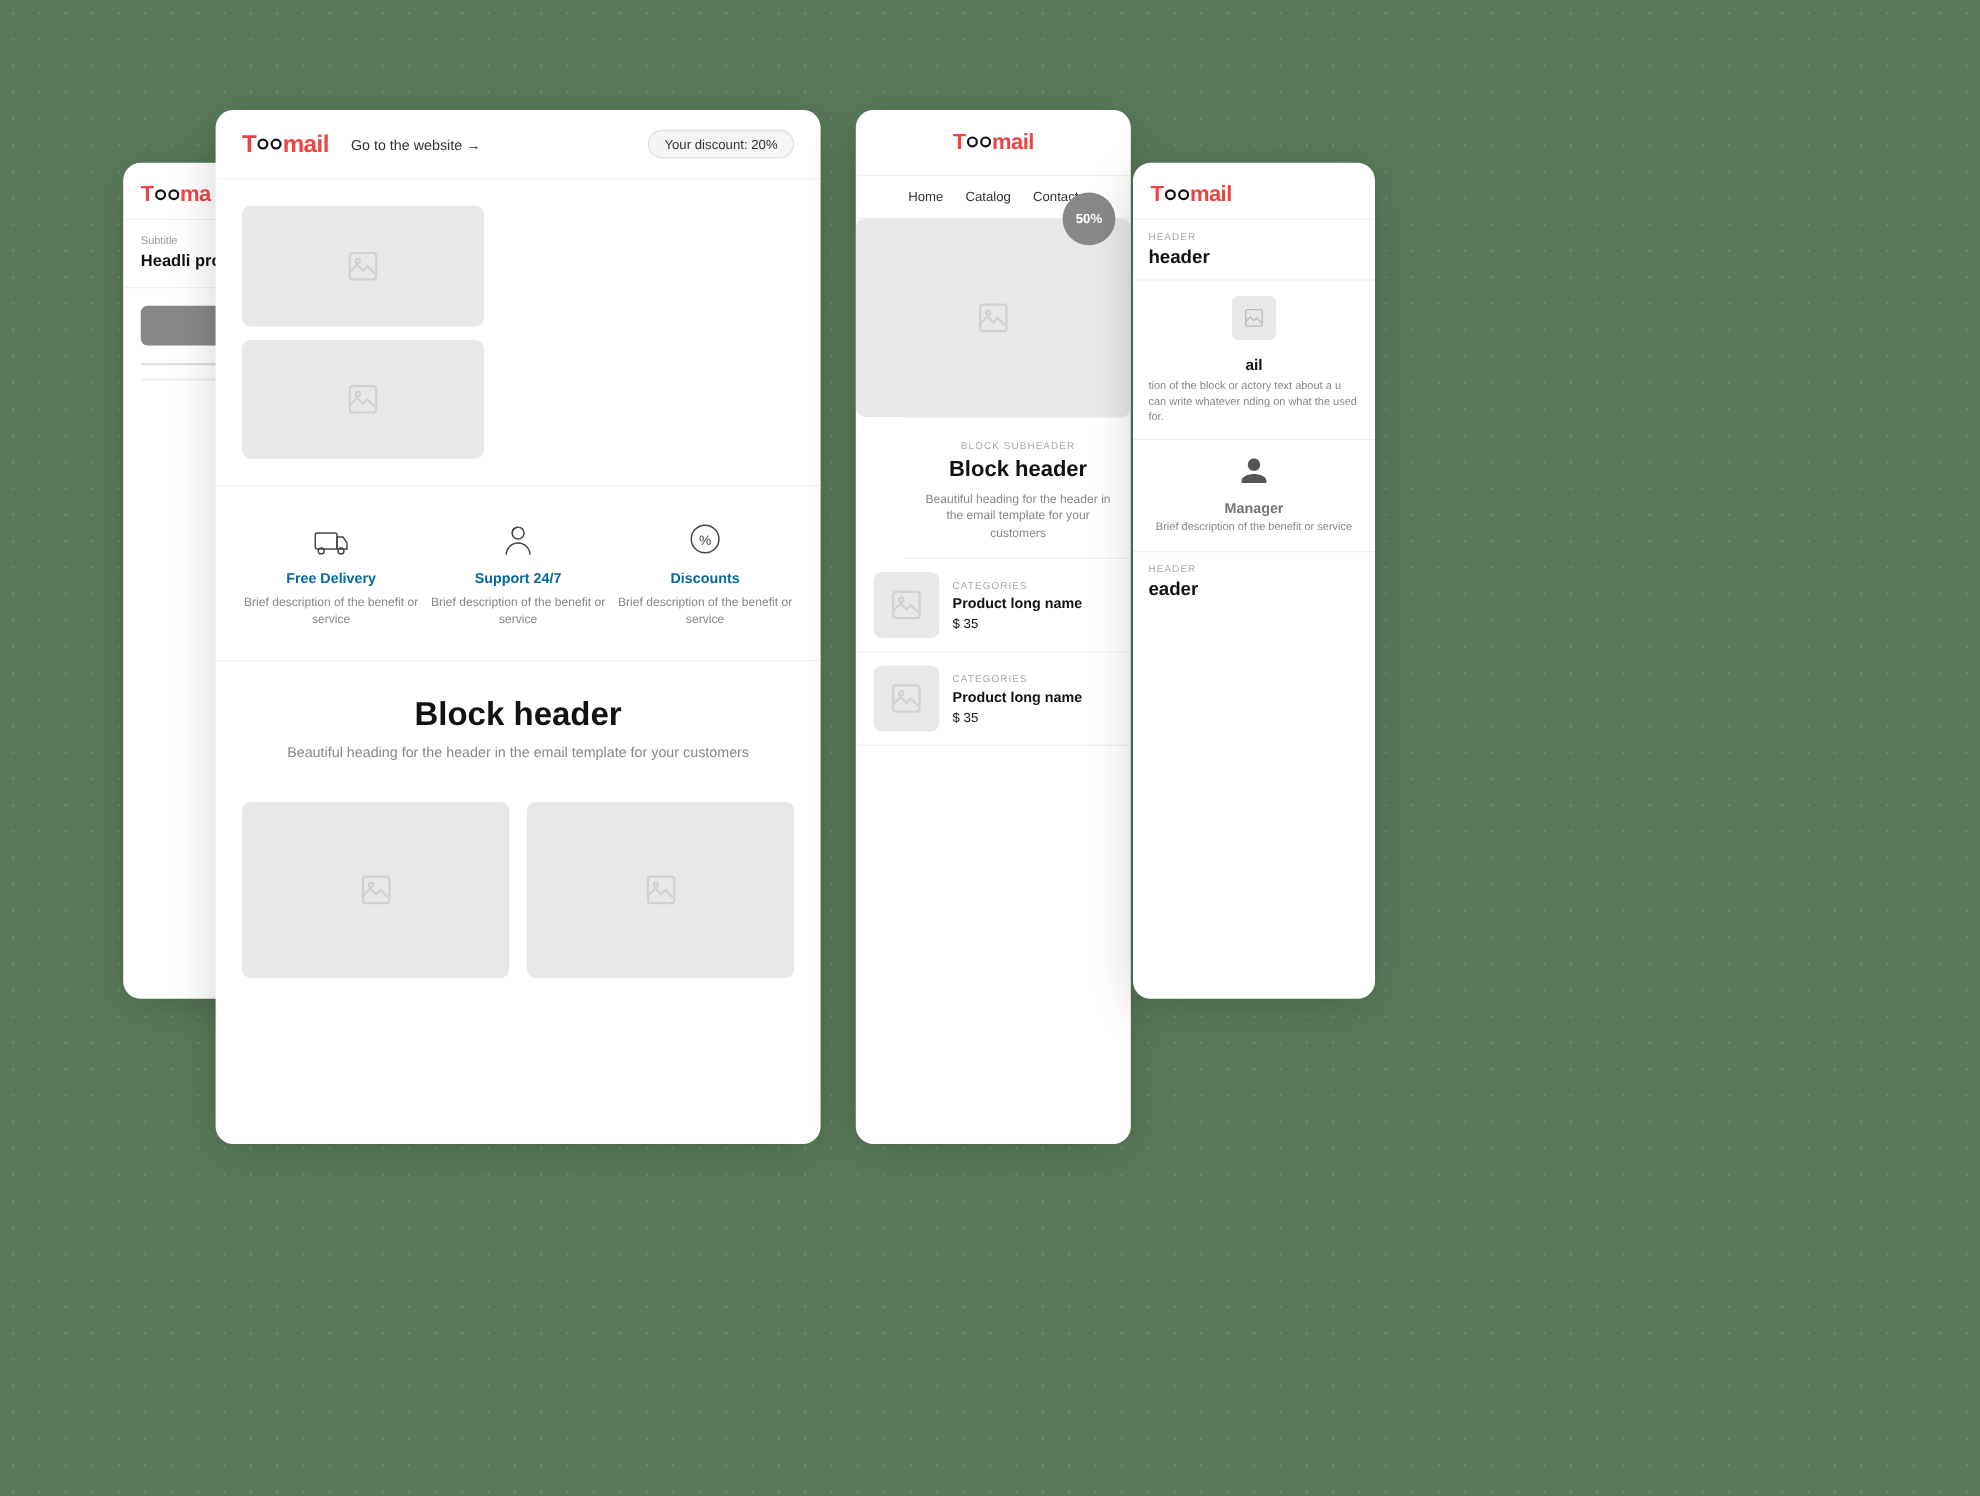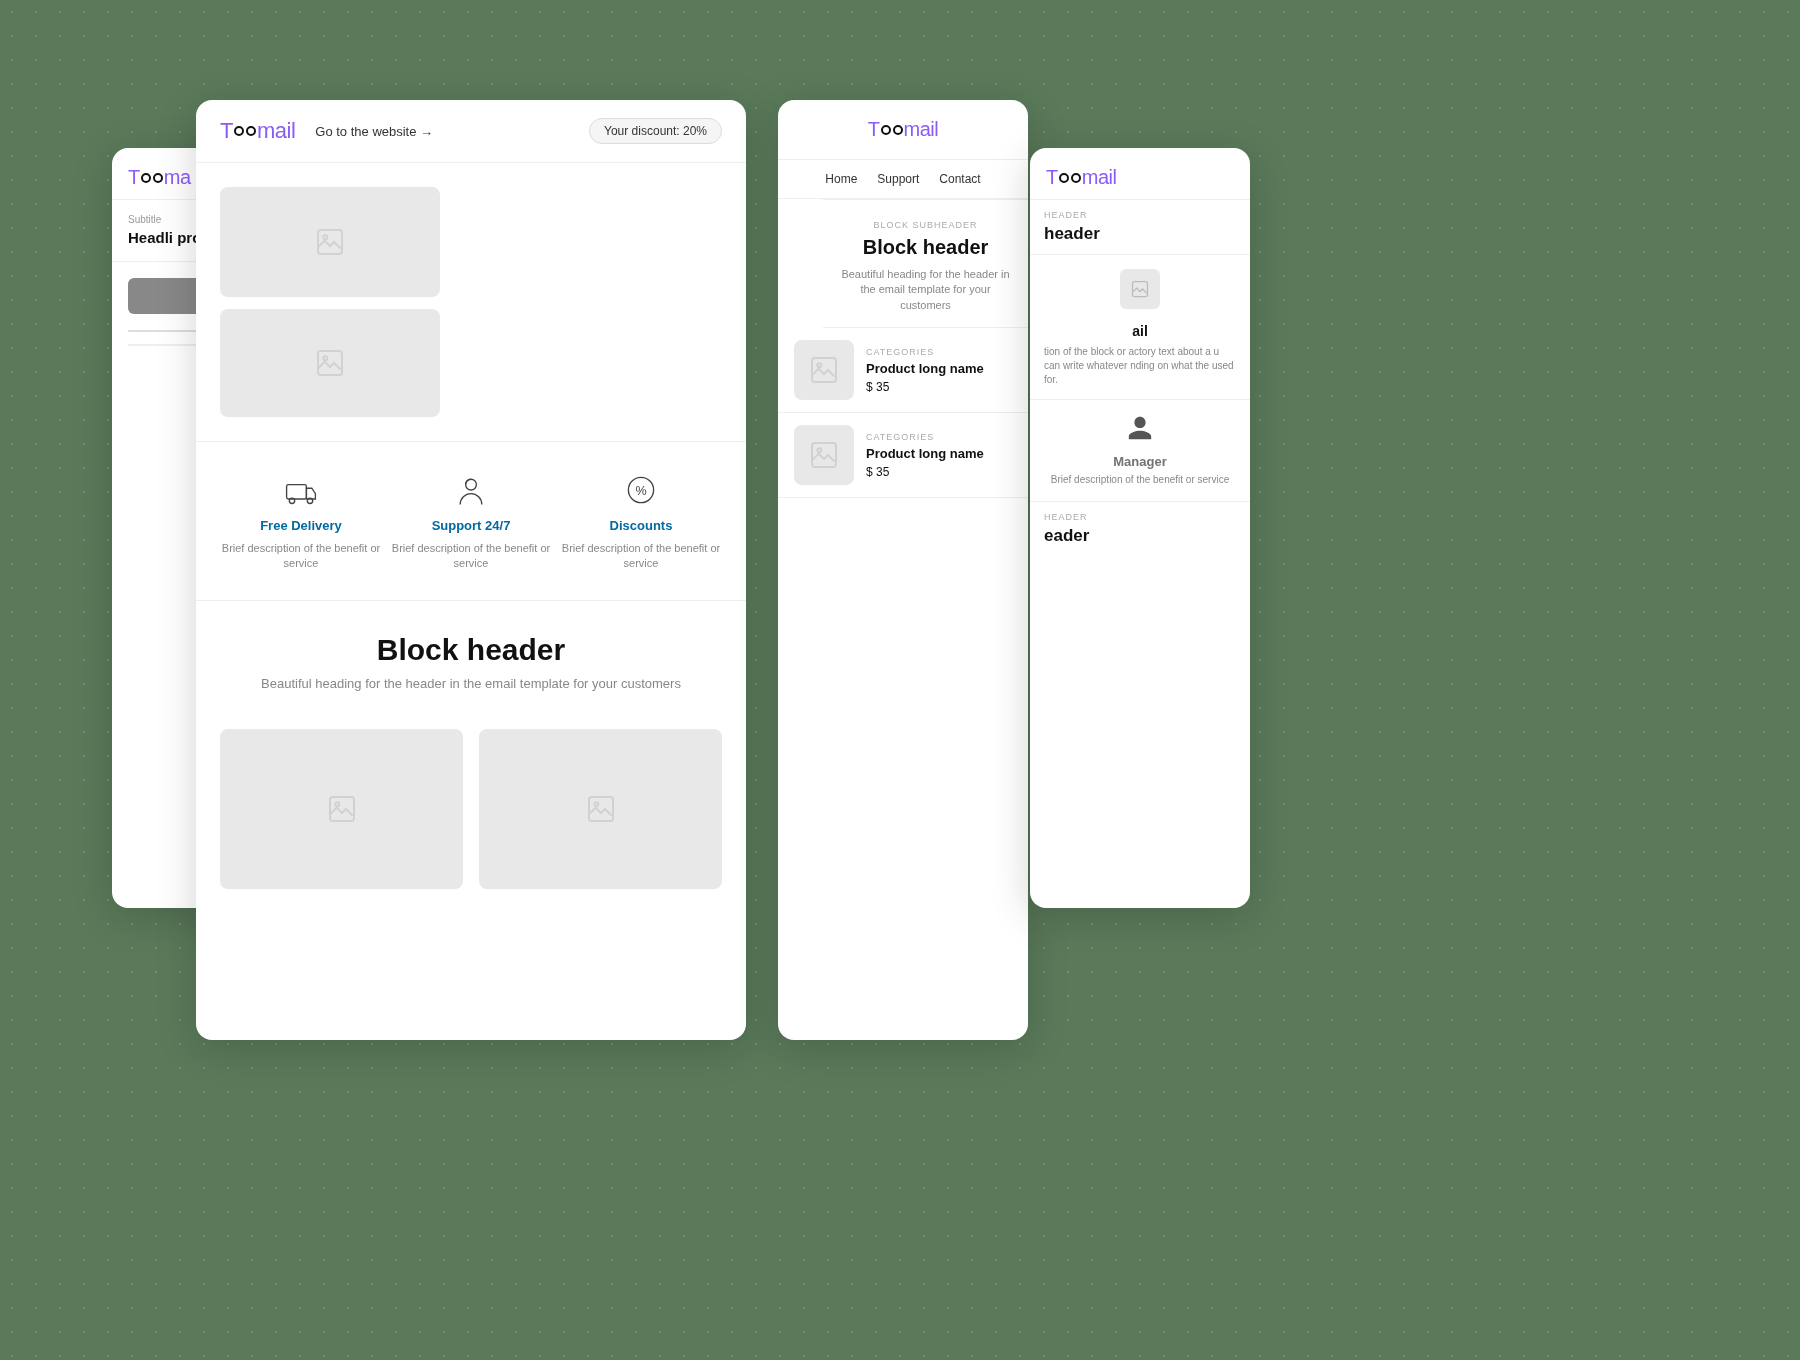--- a/index.html
+++ b/index.html
@@ -55,23 +55,23 @@
       height: 760px;
     }
 
     
     .card-left .logo-area {
       padding: 18px 16px 10px;
       border-bottom: 1px solid #eee;
     }
     .logo-text {
       font-size: 20px;
-      font-weight: 400;
+      font-weight: 700;
       letter-spacing: -0.5px;
-      color: #8b5cf6;
+      color: #ef4444;
     }
     .logo-text .logo-o {
       display: inline-block;
       width: 10px;
       height: 10px;
       background: #fff;
       border: 2.5px solid #111;
       border-radius: 50%;
       margin: 0 1px;
       vertical-align: middle;
@@ -604,25 +604,35 @@
 </div>
 
 <div class="card card-right">
 
   <div class="header-bar">
     <span class="logo-text">T<span class="logo-o"></span><span class="logo-o"></span>mail</span>
   </div>
 
   <div class="nav-links">
     <span class="nav-link">Home</span>
-    <span class="nav-link">Support</span>
+    <span class="nav-link">Catalog</span>
     <span class="nav-link">Contact</span>
   </div>
 
 
+  <div class="big-img-section">
+    <div class="discount-circle">50%</div>
+    <div class="img-placeholder big-img">
+      <svg viewBox="0 0 24 24" fill="none" stroke="#bbb" stroke-width="1.5">
+          <rect x="3" y="3" width="18" height="18" rx="2"></rect>
+          <path d="M3 16l5-5 4 4 3-3 5 5"></path>
+          <circle cx="8.5" cy="8.5" r="1.5"></circle>
+        </svg>
+    </div>
+  </div>
 
   <div class="block-header-section">
     <div class="block-header-sub-label">BLOCK SUBHEADER</div>
     <div class="block-header-title">Block header</div>
     <div class="block-header-sub">Beautiful heading for the header in the email template for your customers</div>
   </div>
 
   <div class="product-card">
     <div class="img-placeholder product-thumb">
       <svg viewBox="0 0 24 24" fill="none" stroke="#bbb" stroke-width="1.5">

